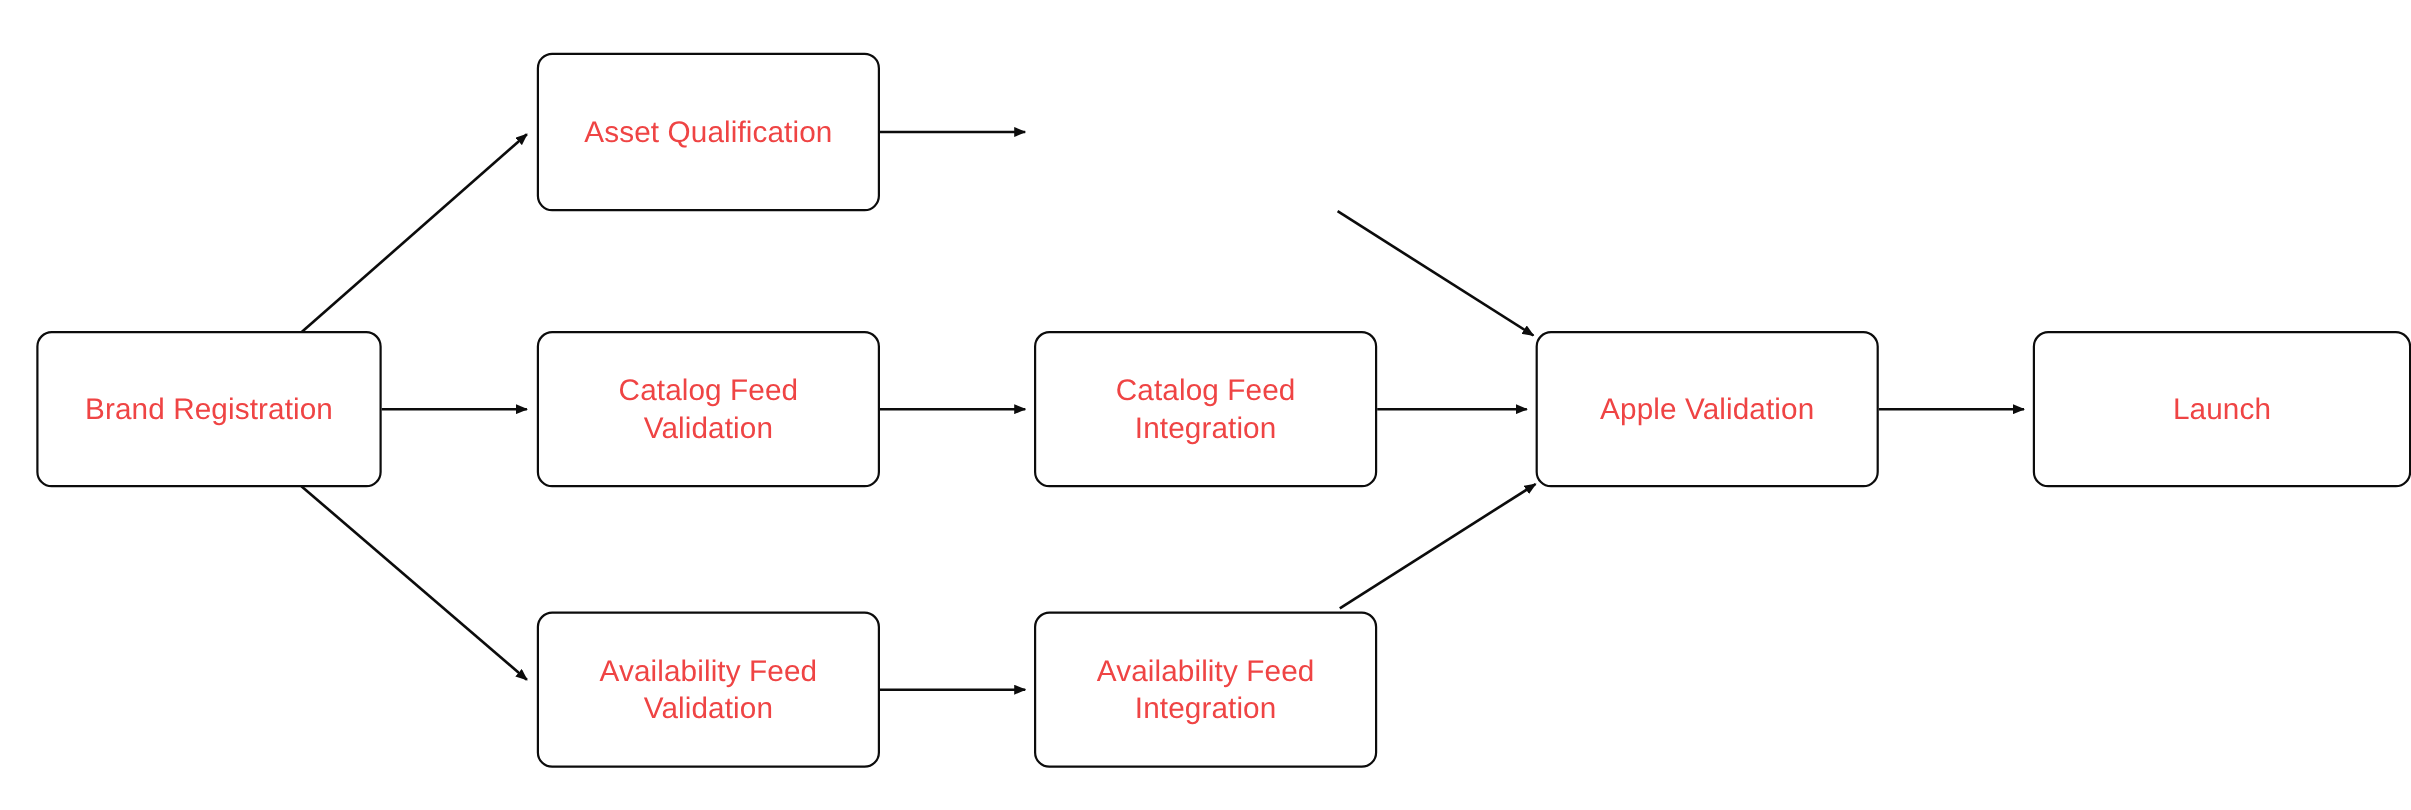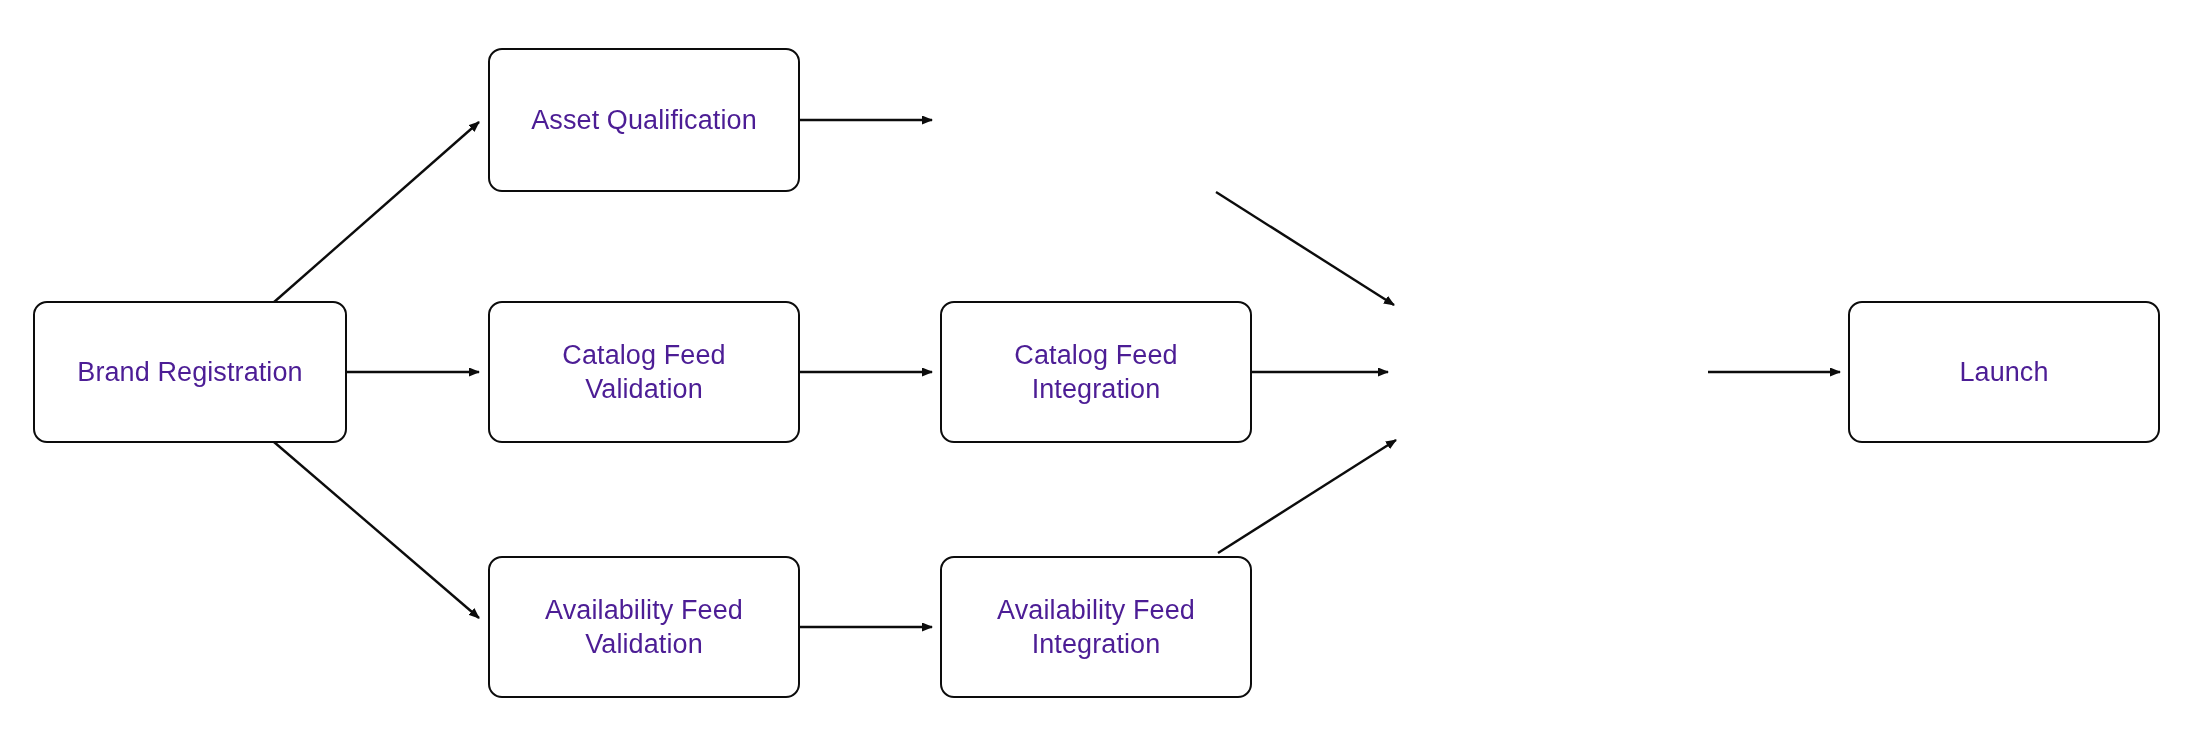--- a/index.html
+++ b/index.html
@@ -32,21 +32,21 @@
     background: #ffffff;
     display: flex;
     align-items: center;
     justify-content: center;
     text-align: center;
   }
   .node-label {
     font-family: "Liberation Sans", sans-serif;
     font-size: 27px;
     line-height: 34px;
-    color: #4c1d95;
+    color: #ef4444;
     letter-spacing: 0.1px;
     white-space: pre-line;
     padding: 0 8px;
   }
 </style>
 </head>
 <body>
 
 <div id="canvas">
 
@@ -85,17 +85,20 @@
 Integration</span>
   </div>
   <div class="node" style="left: 488px; top: 556px; width: 312px; height: 142px; border-color: rgb(12, 12, 12); background: rgb(255, 255, 255);">
     <span class="node-label">Availability Feed
 Validation</span>
   </div>
   <div class="node" style="left: 940px; top: 556px; width: 312px; height: 142px; border-color: rgb(12, 12, 12); background: rgb(255, 255, 255);">
     <span class="node-label">Availability Feed
 Integration</span>
   </div>
-  <div class="node" style="left: 1848px; top: 301px; width: 312px; height: 142px; border-color: rgb(12, 12, 12); background: rgb(255, 255, 255);">
+  <div class="node" style="left: 1396px; top: 301px; width: 312px; height: 142px; border-color: rgb(12, 12, 12); background: rgb(255, 255, 255);">
+    <span class="node-label">Apple Validation</span>
+  </div>
+  <div class="node" style="left: 1848px; top: 301px; width: 344px; height: 142px; border-color: rgb(12, 12, 12); background: rgb(255, 255, 255);">
     <span class="node-label">Launch</span>
   </div>
 
 </div>
 
 </body></html>

